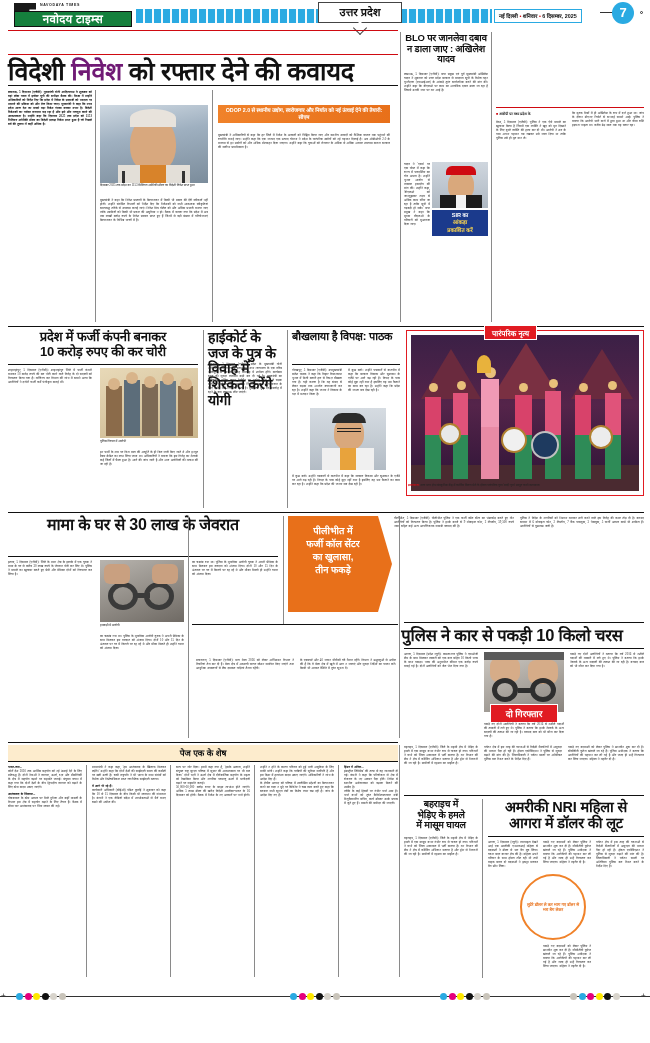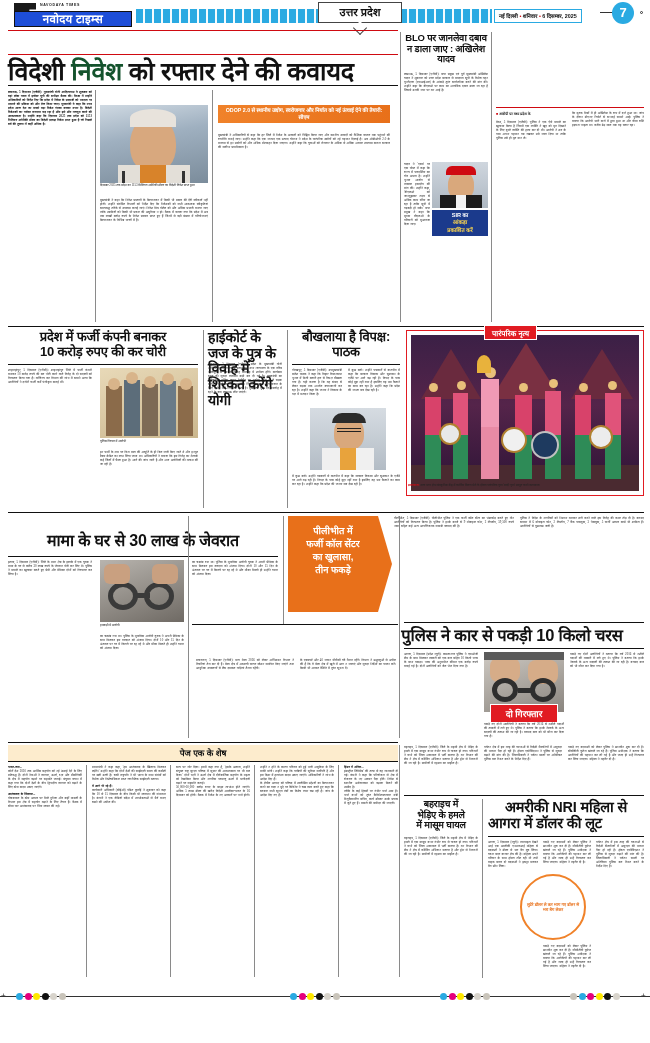--- a/index.html
+++ b/index.html
@@ -19,21 +19,21 @@
     position:absolute; left:0; top:0; width:22px; height:12px;
     background:#1a1a1a;
     clip-path: polygon(0 0, 100% 0, 100% 55%, 70% 55%, 70% 100%, 0 100%);
   }
   .mast-smalltext {
     position:absolute; left:26px; top:0px; font-size:3.6px; letter-spacing:.6px;
     color:#222; font-weight:bold;
   }
   .mast-title {
     position:absolute; left:0px; top:8px; width:118px; height:16px;
-    background:#1d4ed8; border:1.2px solid #111;
+    background:#15803d; border:1.2px solid #111;
     color:#fff; font-size:11.5px; font-weight:bold; line-height:14px;
     text-align:center; letter-spacing:.3px;
   }
   .bar-strip { position:absolute; top:9px; height:14px; background:#2aaae2; }
   .bar-strip::after{
     content:""; position:absolute; inset:0;
     background:repeating-linear-gradient(to right,
       rgba(255,255,255,0) 0 7px, rgba(255,255,255,.95) 7px 9px);
   }
   .strip-l { left:136px; right:auto; width:185px; }
@@ -145,21 +145,21 @@
     <div class="pageno">7</div>
     <div class="pageno-dot"></div>
   </div>
 
   <div style="position:absolute;left:8px;top:30px;width:390px;height:1.2px;background:#cf0a11;"></div>
 
   <div style="position:absolute;left:8px;top:54px;width:390px;height:1.2px;background:#cf0a11;"></div>
 
   <div style="position:absolute;left:8px;top:57px;width:392px;">
     <div class="hl" style="font-size:25px;white-space:nowrap;">
-      <span>विदेशी </span><span style="color:#14532d;">निवेश</span><span> को रफ्तार देने की कवायद</span>
+      <span>विदेशी </span><span style="color:#701a75;">निवेश</span><span> को रफ्तार देने की कवायद</span>
     </div>
   </div>
   <div style="position:absolute;left:8px;top:85px;width:390px;height:.8px;background:#111;"></div>
 
   <div class="body-col" style="left:8px;top:90px;width:84px;height:232px;">
     <p class="txt lead">लखनऊ, 5 दिसम्बर (एजेंसी): मुख्यमंत्री योगी आदित्यनाथ ने शुक्रवार को यहां लोक भवन में इन्वेस्ट यूपी की समीक्षा बैठक की। बैठक में उन्होंने अधिकारियों को निर्देश दिए कि प्रदेश में निवेश के प्रस्तावों को धरातल पर उतारने की प्रक्रिया को और तेज किया जाए। मुख्यमंत्री ने कहा कि उत्तर प्रदेश आज देश का सबसे बड़ा निवेश गंतव्य बनकर उभरा है। विदेशी निवेशकों का भरोसा लगातार बढ़ रहा है और इसे और मजबूत करने की आवश्यकता है। उन्होंने कहा कि दिसम्बर 2025 तक प्रदेश को 1153 मिलियन अमेरिकी डॉलर का विदेशी प्रत्यक्ष निवेश प्राप्त हुआ है जो पिछले वर्ष की तुलना में कहीं अधिक है।</p>
   </div>
   <div class="vline" style="left:95px;top:90px;height:232px;"></div>
 
   <div class="photo photo-yogi" style="left:100px;top:105px;width:108px;height:78px;">
@@ -253,21 +253,21 @@
 
   <div style="position:absolute;left:208px;top:330px;width:74px;">
     <div class="hl" style="font-size:14px;text-align:left;">हाईकोर्ट के जज के पुत्र के विवाह में शिरकत करेंगे योगी</div>
   </div>
   <div class="body-col" style="left:208px;top:362px;width:74px;height:146px;">
     <p class="txt">प्रयागराज, 5 दिसम्बर (एजेंसी): प्रदेश के मुख्यमंत्री योगी आदित्यनाथ शनिवार को इलाहाबाद उच्च न्यायालय के एक वरिष्ठ न्यायमूर्ति के पुत्र के विवाह समारोह में शामिल होंगे। कार्यक्रम स्थल की सुरक्षा व्यवस्था कड़ी कर दी गई है। मुख्यमंत्री का हेलीकॉप्टर पुलिस लाइन हेलीपैड पर उतरेगा जहां से वे सड़क मार्ग से कार्यक्रम स्थल पहुंचेंगे। जिला प्रशासन ने यातायात के लिए विशेष मार्ग निर्धारित किया है। मुख्यमंत्री कुछ देर समारोह में रहने के बाद लखनऊ लौट जाएंगे।</p>
   </div>
   <div class="vline" style="left:287px;top:330px;height:178px;"></div>
 
   <div style="position:absolute;left:292px;top:330px;width:108px;">
-    <div class="hl" style="font-size:13px;text-align:center;">बौखलाया है विपक्ष: पाठक</div>
+    <div class="hl" style="font-size:11px;">बौखलाया है विपक्ष: पाठक</div>
   </div>
   <div style="position:absolute;left:292px;top:364px;width:108px;height:.7px;background:#111;"></div>
   <div class="body-col" style="left:292px;top:368px;width:50px;height:140px;">
     <p class="txt">गोरखपुर, 5 दिसम्बर (एजेंसी): उपमुख्यमंत्री ब्रजेश पाठक ने कहा कि बिहार विधानसभा चुनाव में मिली करारी हार से विपक्ष बौखला गया है। यही कारण है कि वह संसद से लेकर सड़क तक अनर्गल बयानबाजी कर रहा है। उन्होंने कहा कि जनता ने विकास के पक्ष में मतदान किया है।</p>
   </div>
   <div class="body-col" style="left:348px;top:368px;width:52px;height:48px;">
     <p class="txt">में कुछ करो। उन्होंने पत्रकारों से बातचीत में कहा कि सरकार विकास और सुशासन के एजेंडे पर आगे बढ़ रही है। विपक्ष के पास कोई मुद्दा नहीं बचा है इसलिए वह भ्रम फैलाने का काम कर रहा है। उन्होंने कहा कि प्रदेश की जनता सब देख रही है।</p>
   </div>
 
   <div class="photo" style="left:310px;top:408px;width:76px;height:62px;background:linear-gradient(180deg,#d6dce2,#b3bcc5);">
@@ -315,21 +315,21 @@
       <div style="position:absolute;left:66px;top:20px;width:14px;height:18px;background:#e8b23c;border-radius:50% 50% 0 0;"></div>
     </div>
   </div>
   <div class="tag-red" style="left:484px;top:325px;">पारंपरिक नृत्य</div>
   <div style="position:absolute;left:408px;top:484px;width:234px;">
     <p class="cap"><b>प्रयागराज:</b><span> उत्तर मध्य क्षेत्र सांस्कृतिक केंद्र में कार्तिक किरण मेले के दौरान पारंपरिक नृत्य 'बरदी नृत्य' प्रस्तुत करते कलाकार।</span></p>
   </div>
 
   <div class="hline" style="left:8px;top:512px;width:636px;height:1px;background:#111;"></div>
 
-  <div style="position:absolute;left:8px;top:532px;width:270px;">
+  <div style="position:absolute;left:8px;top:516px;width:270px;">
     <div class="hl" style="font-size:16px;text-align:center;">मामा के घर से 30 लाख के जेवरात</div>
   </div>
   <div style="position:absolute;left:8px;top:556px;width:270px;height:.7px;background:#111;"></div>
   <div class="body-col" style="left:8px;top:560px;width:84px;height:178px;">
     <p class="txt">इटावा, 5 दिसम्बर (एजेंसी): जिले के थाना क्षेत्र के इलाके में एक युवक ने मामा के घर से करीब 30 लाख रुपये के जेवरात चोरी कर लिए थे। पुलिस ने मामले का खुलासा करते हुए प्रेमी और प्रेमिका दोनों को गिरफ्तार कर लिया है।</p>
   </div>
   <div class="photo" style="left:100px;top:560px;width:84px;height:62px;background:linear-gradient(160deg,#b8b4ae,#6f6a64);">
     <div style="position:absolute;left:8px;top:22px;width:30px;height:28px;border-radius:50%;border:5px solid #3a3a3a;"></div>
     <div style="position:absolute;left:44px;top:22px;width:30px;height:28px;border-radius:50%;border:5px solid #3a3a3a;"></div>
     <div style="position:absolute;left:36px;top:33px;width:14px;height:5px;background:#3a3a3a;"></div>
@@ -453,21 +453,21 @@
     <div class="hl" style="font-size:9.5px;text-align:center;">भेड़िए के हमले</div>
     <div class="hl" style="font-size:9.5px;text-align:center;">में मासूम घायल</div>
   </div>
   <div class="body-col" style="left:404px;top:836px;width:74px;height:142px;">
     <p class="txt">बहराइच, 5 दिसम्बर (एजेंसी): जिले के महसी क्षेत्र में भेड़िए के हमले में एक मासूम बच्चा गंभीर रूप से घायल हो गया। परिजनों ने बच्चे को जिला अस्पताल में भर्ती कराया है। वन विभाग की टीम ने क्षेत्र में कॉम्बिंग अभियान चलाया है और ड्रोन से निगरानी की जा रही है। ग्रामीणों में दहशत का माहौल है।</p>
   </div>
   <div class="vline" style="left:482px;top:799px;height:179px;"></div>
 
   <div style="position:absolute;left:488px;top:799px;width:156px;">
     <div class="hl" style="font-size:14.5px;text-align:center;">अमरीकी NRI महिला से</div>
-    <div class="hl" style="font-size:14.5px;">आगरा में डॉलर की लूट</div>
+    <div class="hl" style="font-size:14.5px;text-align:center;">आगरा में डॉलर की लूट</div>
   </div>
   <div class="hline" style="left:488px;top:836px;width:156px;height:.7px;background:#111;"></div>
   <div class="body-col" style="left:488px;top:840px;width:50px;height:138px;">
     <p class="txt">आगरा, 5 दिसम्बर (ब्यूरो): ताजमहल देखने आई एक अमरीकी एनआरआई महिला से बदमाशों ने डॉलर से भरा बैग लूट लिया। घटना सदर बाजार क्षेत्र की है। महिला अपने परिवार के साथ होटल लौट रही थी तभी बाइक सवार दो बदमाशों ने झपट्टा मारकर बैग छीन लिया।</p>
   </div>
   <div class="body-col" style="left:543px;top:840px;width:48px;height:30px;">
     <p class="txt">पकड़े गए बदमाशों को लेकर पुलिस ने छानबीन शुरू कर दी है। सीसीटीवी फुटेज खंगाले जा रहे हैं। पुलिस अधीक्षक ने बताया कि आरोपियों की पहचान कर ली गई है और जल्द ही उन्हें गिरफ्तार कर लिया जाएगा। महिला ने तहरीर दी है।</p>
   </div>
   <div class="circ-orange" style="left:520px;top:874px;width:66px;height:66px;">लुटेरे डॉलर ले कर भाग गए डॉलर से भरा बैग लेकर</div>
   <div class="body-col" style="left:543px;top:944px;width:48px;height:34px;">

